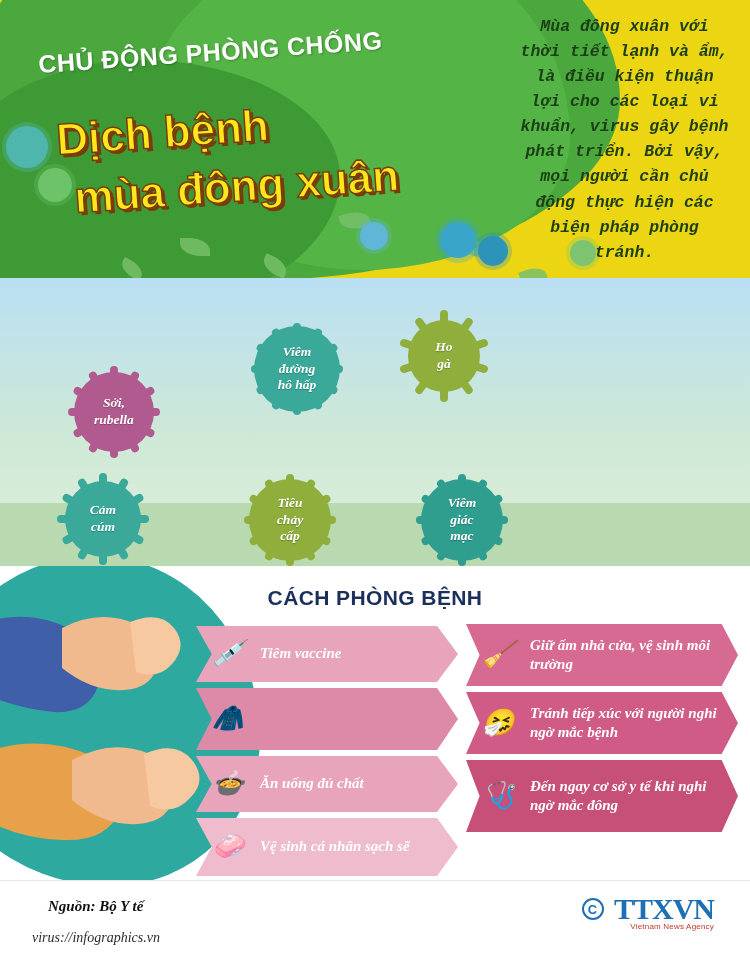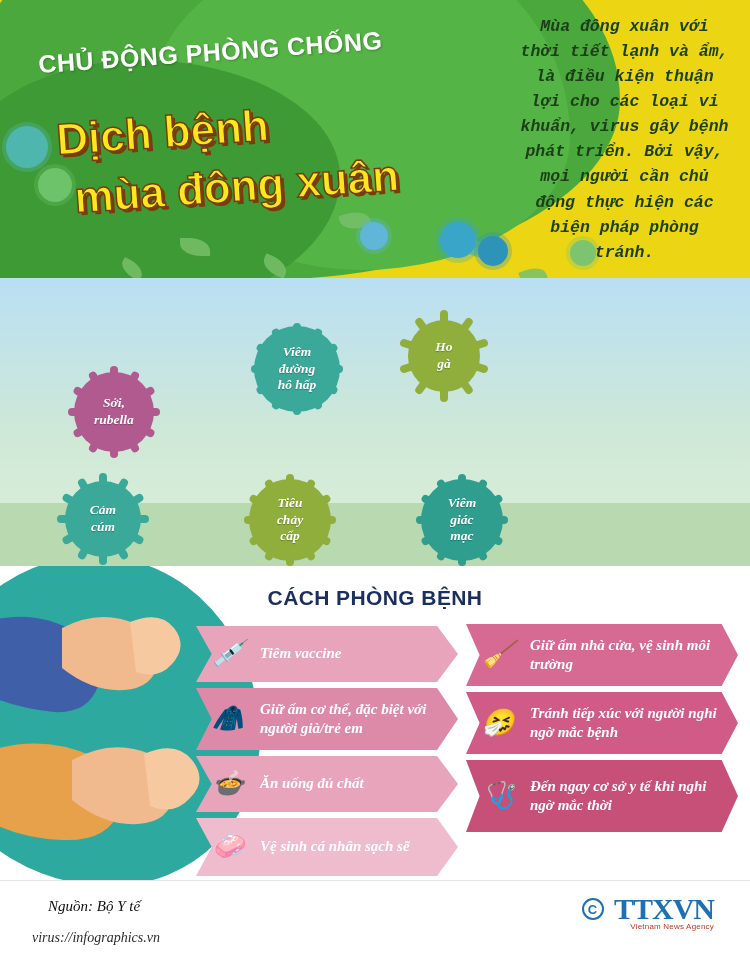--- a/index.html
+++ b/index.html
@@ -134,21 +134,21 @@
     clip-path: polygon(0 0, 94% 0, 100% 50%, 94% 100%, 0 100%, 5% 50%); }
 
   
   .footer {
     position: absolute; left: 0; top: 881px; width: 750px; height: 76px;
     background: #ffffff;
   }
   .src {
     position: absolute; left: 48px; top: 898px;
     font-family: "Liberation Serif", serif; font-style: italic;
-    font-size: 15px; color: #111;
+    font-size: 15px; color: #111; font-weight: bold;
   }
   .url {
     position: absolute; left: 32px; top: 930px;
     font-family: "Liberation Serif", serif; font-style: italic;
     font-size: 14px; color: #2b2b2b;
   }
   .logo { position: absolute; right: 36px; top: 892px; text-align: left; }
   .logo .mark {
     display: inline-block; vertical-align: middle; width: 22px; height: 22px;
     border: 2px solid #1f6fb5; border-radius: 50%; color: #1f6fb5;
@@ -362,42 +362,41 @@
   </div>
 
   <div class="prevent-title">CÁCH PHÒNG BỆNH</div>
 
   <div class="arrow ar-left" style="top:626px;background:#e7a4bb;">
     <span class="ico">💉</span>
     <span class="txt">Tiêm vaccine</span>
   </div>
   <div class="arrow ar-left" style="top:688px;background:#dd8aa8;height:62px;">
     <span class="ico">🧥</span>
-    <span class="txt">Giữ ấm cơ thể, đặc biệt với người già/trẻ em</span>
   </div>
   <div class="arrow ar-left" style="top:756px;background:#e7a4bb;">
     <span class="ico">🍲</span>
     <span class="txt">Ăn uống đủ chất</span>
   </div>
   <div class="arrow ar-left" style="top:818px;background:#eebccd;height:58px;">
     <span class="ico">🧼</span>
     <span class="txt">Vệ sinh cá nhân sạch sẽ</span>
   </div>
 
   <div class="arrow ar-right" style="top:624px;background:#d66a92;height:62px;">
     <span class="ico">🧹</span>
     <span class="txt">Giữ ấm nhà cửa, vệ sinh môi trường</span>
   </div>
   <div class="arrow ar-right" style="top:692px;background:#cf5b86;height:62px;">
     <span class="ico">🤧</span>
     <span class="txt">Tránh tiếp xúc với người nghi ngờ mắc bệnh</span>
   </div>
   <div class="arrow ar-right" style="top:760px;background:#c75079;height:72px;">
     <span class="ico">🩺</span>
-    <span class="txt">Đến ngay cơ sở y tế khi nghi ngờ mắc thời</span>
+    <span class="txt">Đến ngay cơ sở y tế khi nghi ngờ mắc đông</span>
   </div>
 
   <div class="hairline"></div>
   <div class="footer"></div>
   <div class="src">Nguồn: Bộ Y tế</div>
   <div class="url">virus://infographics.vn</div>
   <div class="logo">
     <span class="mark">C</span>
     <span class="name">TTXVN</span>
     <span class="tag">Vietnam News Agency</span>

